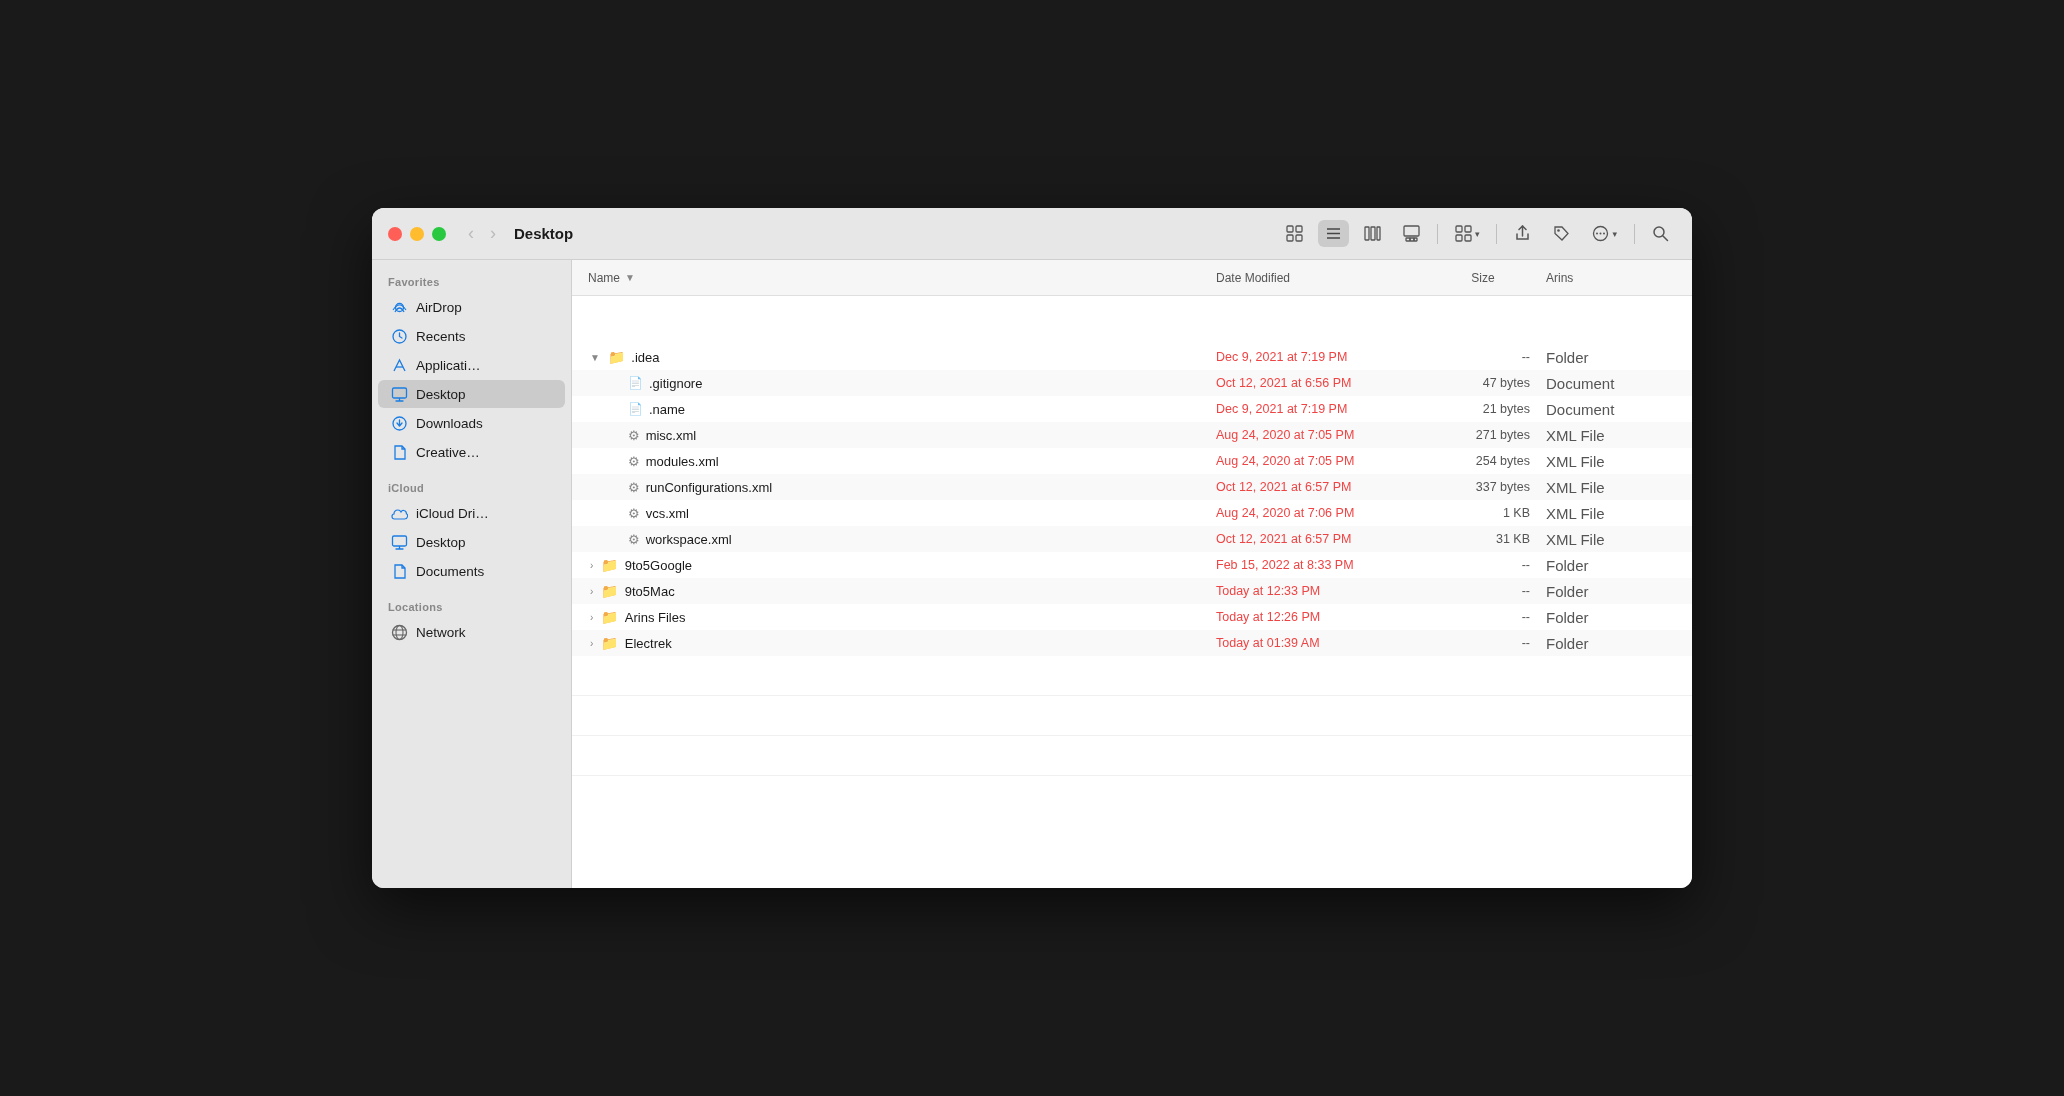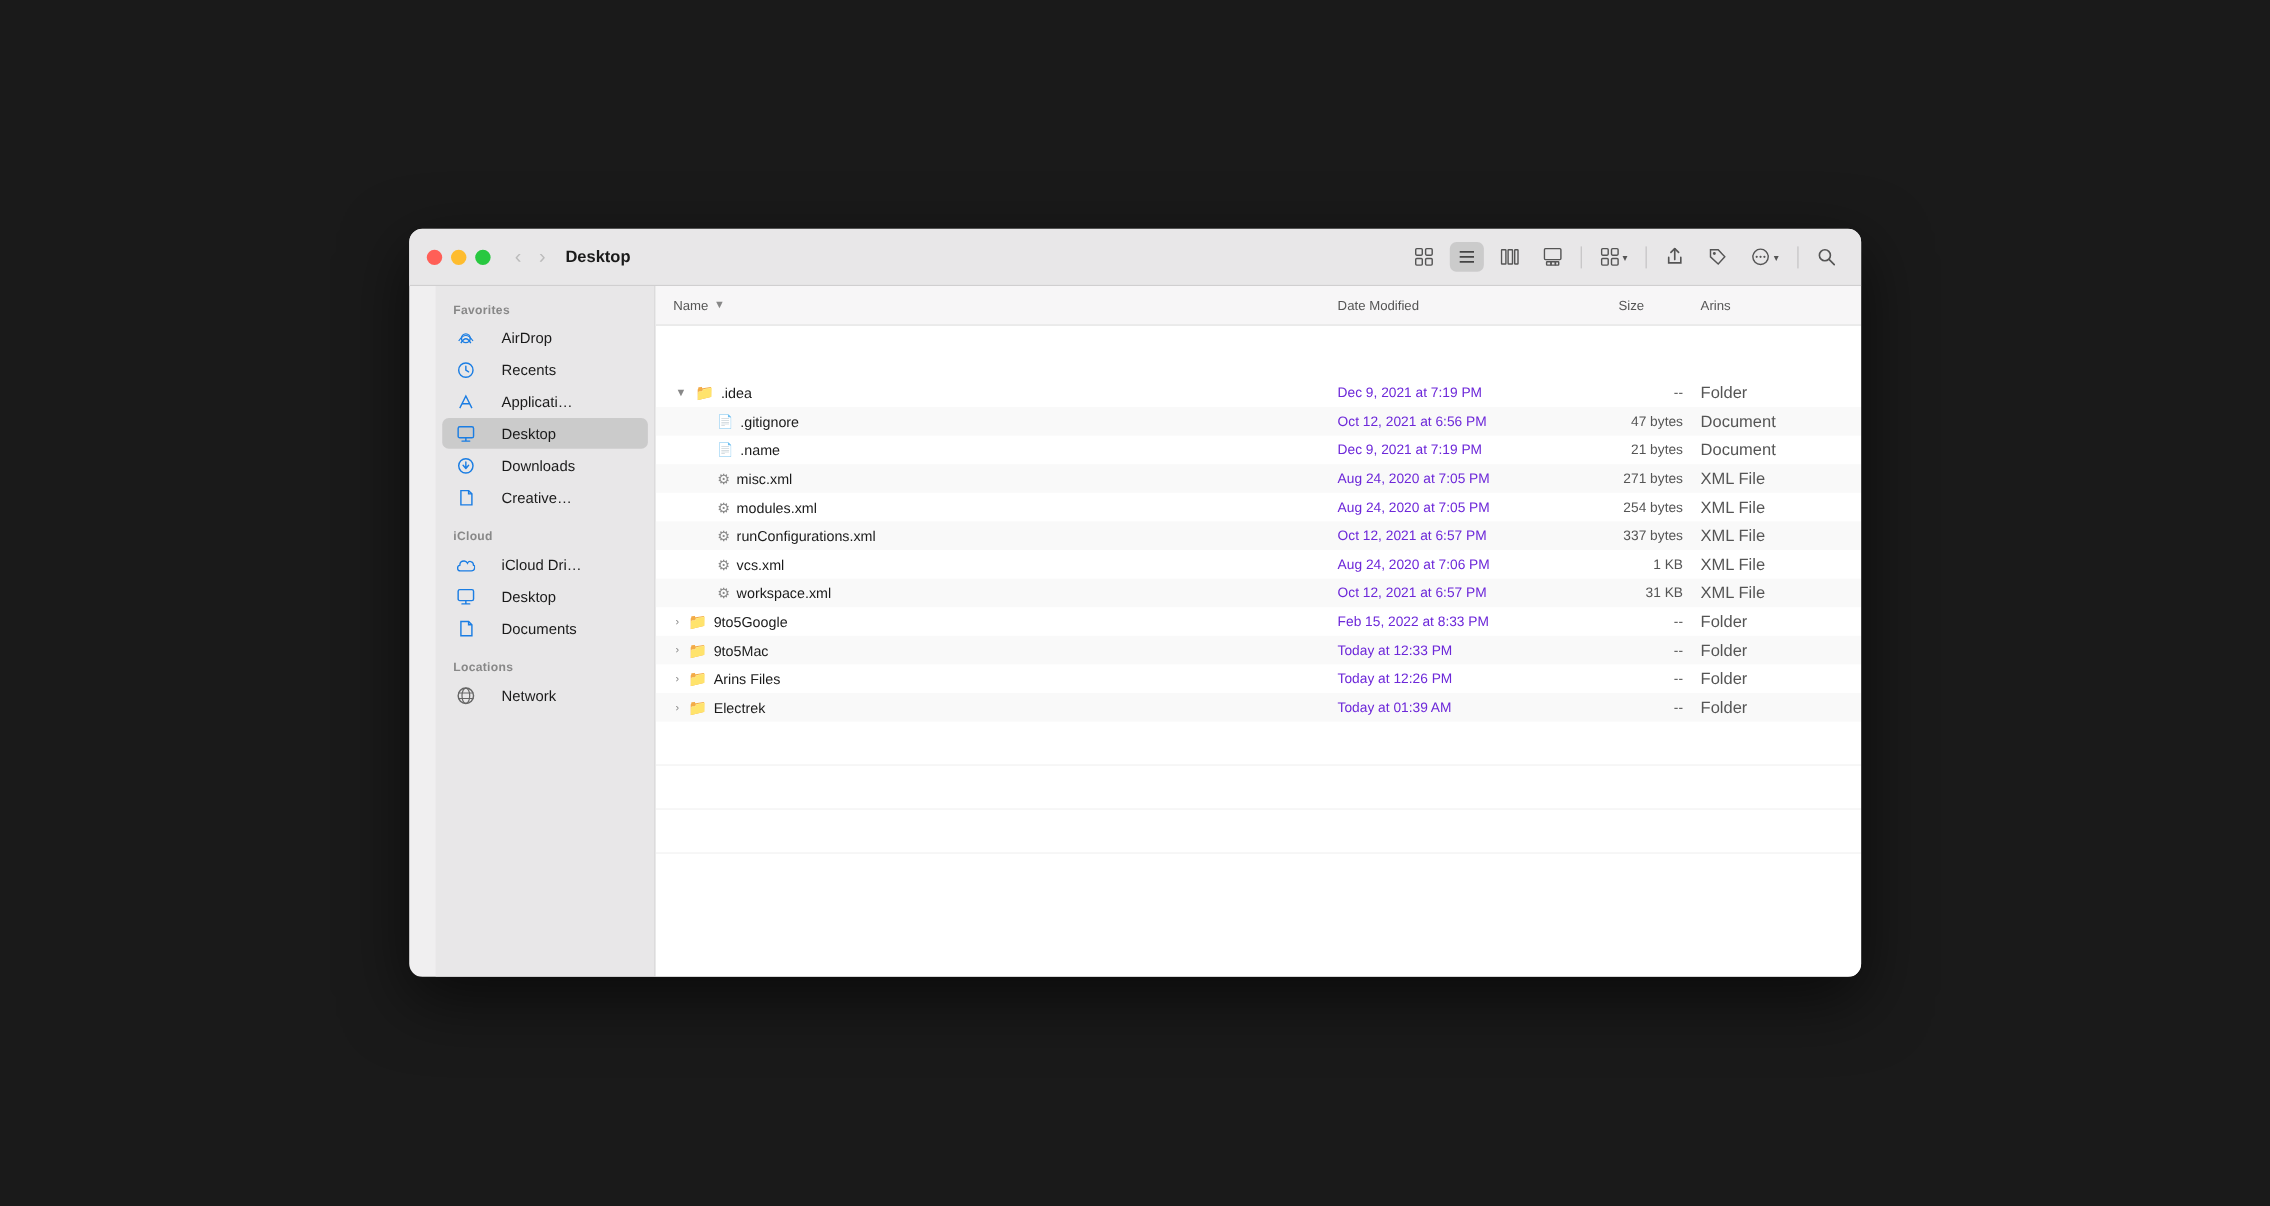--- a/index.html
+++ b/index.html
@@ -90,21 +90,20 @@
       width: 1px;
       height: 20px;
       background: #c0bfc0;
       margin: 0 2px;
     }
     
     .main {
       display: flex;
       flex: 1;
       overflow: hidden;
-      padding-left: 24px;
     }
     
     .sidebar {
       width: 200px;
       background: #e8e7e8;
       border-right: 1px solid #d0cfd0;
       overflow-y: auto;
       padding: 8px 0;
       flex-shrink: 0;
     }
@@ -112,21 +111,21 @@
       font-size: 11px;
       font-weight: 600;
       color: #888;
       padding: 8px 16px 4px;
       letter-spacing: 0.3px;
       text-transform: none;
     }
     .sidebar-item {
       display: flex;
       align-items: center;
-      gap: 24px;
+      gap: 8px;
       padding: 5px 12px;
       border-radius: 6px;
       margin: 1px 6px;
       cursor: pointer;
       font-size: 13.5px;
       color: #1a1a1a;
     }
     .sidebar-item.active { background: rgba(0,0,0,0.12); }
     .sidebar-item-icon {
       width: 18px;
@@ -169,21 +168,21 @@
       display: flex;
       align-items: center;
       height: 26px;
       padding: 0 16px;
       font-size: 13px;
       cursor: pointer;
       border-bottom: none;
     }
     .file-row.alt { background: #f9f9f9; }
     .file-name-cell { flex: 1; display: flex; align-items: center; gap: 6px; color: #1a1a1a; }
-    .file-date-cell { width: 220px; color: #6d28d9; font-size: 12.5px; }
+    .file-date-cell { width: 220px; color: #ef4444; font-size: 12.5px; }
     .file-size-cell { width: 110px; text-align: right; padding-right: 16px; color: #555; font-size: 12.5px; }
     .file-kind-cell { width: 130px; color: #555; font-size: 15px; }
     .indent-1 { padding-left: 36px; }
     .file-icon { font-size: 14px; flex-shrink: 0; }
     .chevron-btn {
       background: none;
       border: none;
       cursor: pointer;
       color: #888;
       font-size: 10px;

